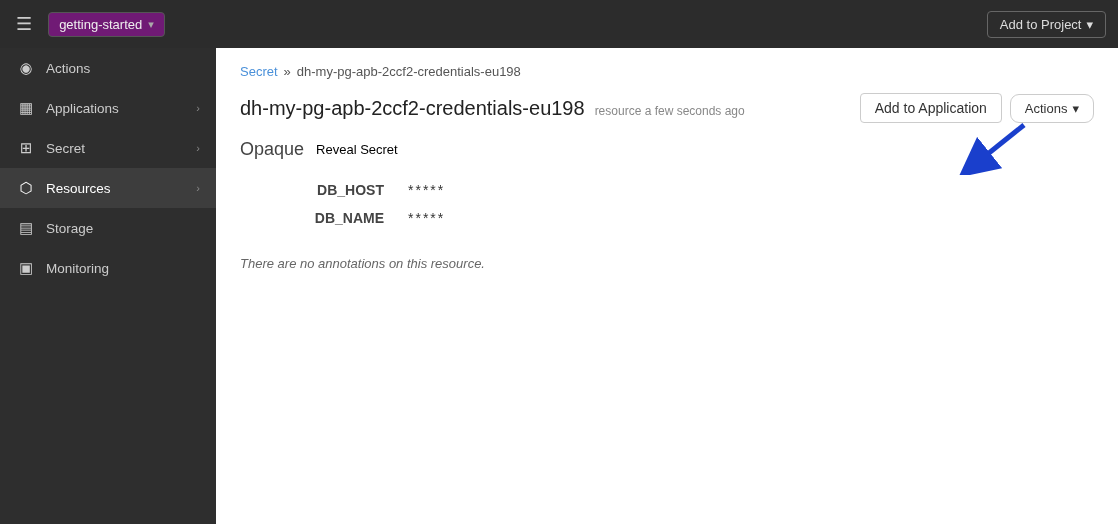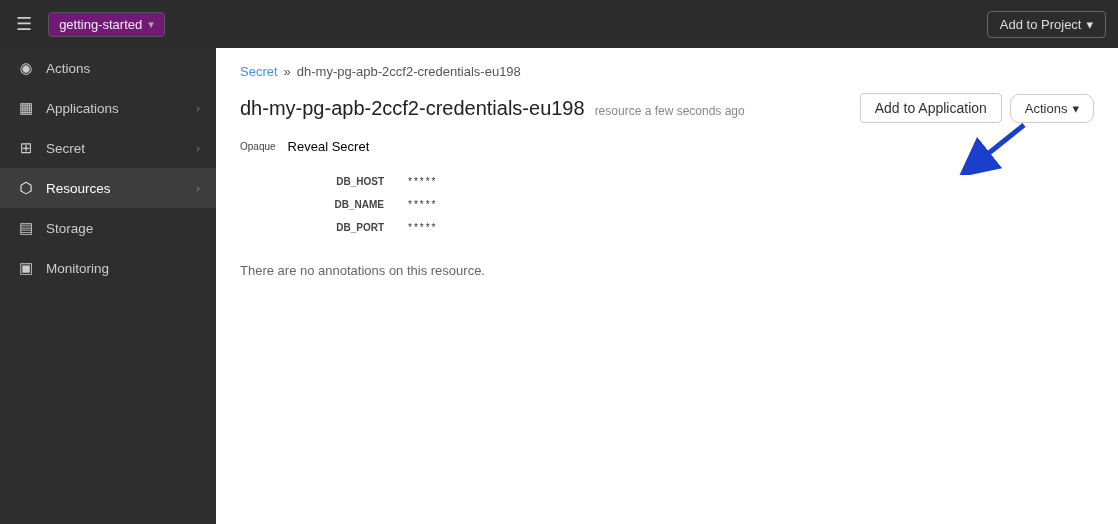--- a/index.html
+++ b/index.html
@@ -168,57 +168,58 @@
     }
 
     
     .opaque-row {
       display: flex;
       align-items: center;
       gap: 12px;
       margin-bottom: 16px;
     }
     .opaque-label {
-      font-size: 10px;
+      font-size: 18px;
       color: #444;
     }
     .reveal-secret-link {
       font-size: 13px;
       color: #000000;
       cursor: pointer;
       text-decoration: none;
     }
 
     
     .data-table {
       width: 100%;
       border-collapse: collapse;
       margin-bottom: 20px;
     }
     .data-table tr td {
       padding: 6px 8px;
-      font-size: 10px;
+      font-size: 14px;
     }
     .data-table tr td:first-child {
       text-align: right;
       font-weight: 600;
       color: #444;
       width: 160px;
       padding-right: 16px;
     }
     .data-table tr td:last-child {
       color: #333;
       letter-spacing: 2px;
     }
 
     
     .annotations-note {
       font-size: 13px;
       color: #666;
       padding: 4px 0;
+      font-style: italic;
     }
 
     
     .arrow-container {
       position: absolute;
       top: 22px;
       right: 60px;
       pointer-events: none;
     }
     .arrow-svg {
@@ -318,23 +319,19 @@
       <table class="data-table">
         <tbody id="fields-tbody">
             <tr>
       <td>DB_HOST</td>
       <td>*****</td>
     </tr>
             <tr>
       <td>DB_NAME</td>
       <td>*****</td>
     </tr>
-            <tr>
-      <td>DB_PORT</td>
-      <td>*****</td>
-    </tr>
           </tbody>
       </table>
 
       <p class="annotations-note">There are no annotations on this resource.</p>
     </div>
   </main>
 </div>
 
 </body></html>

